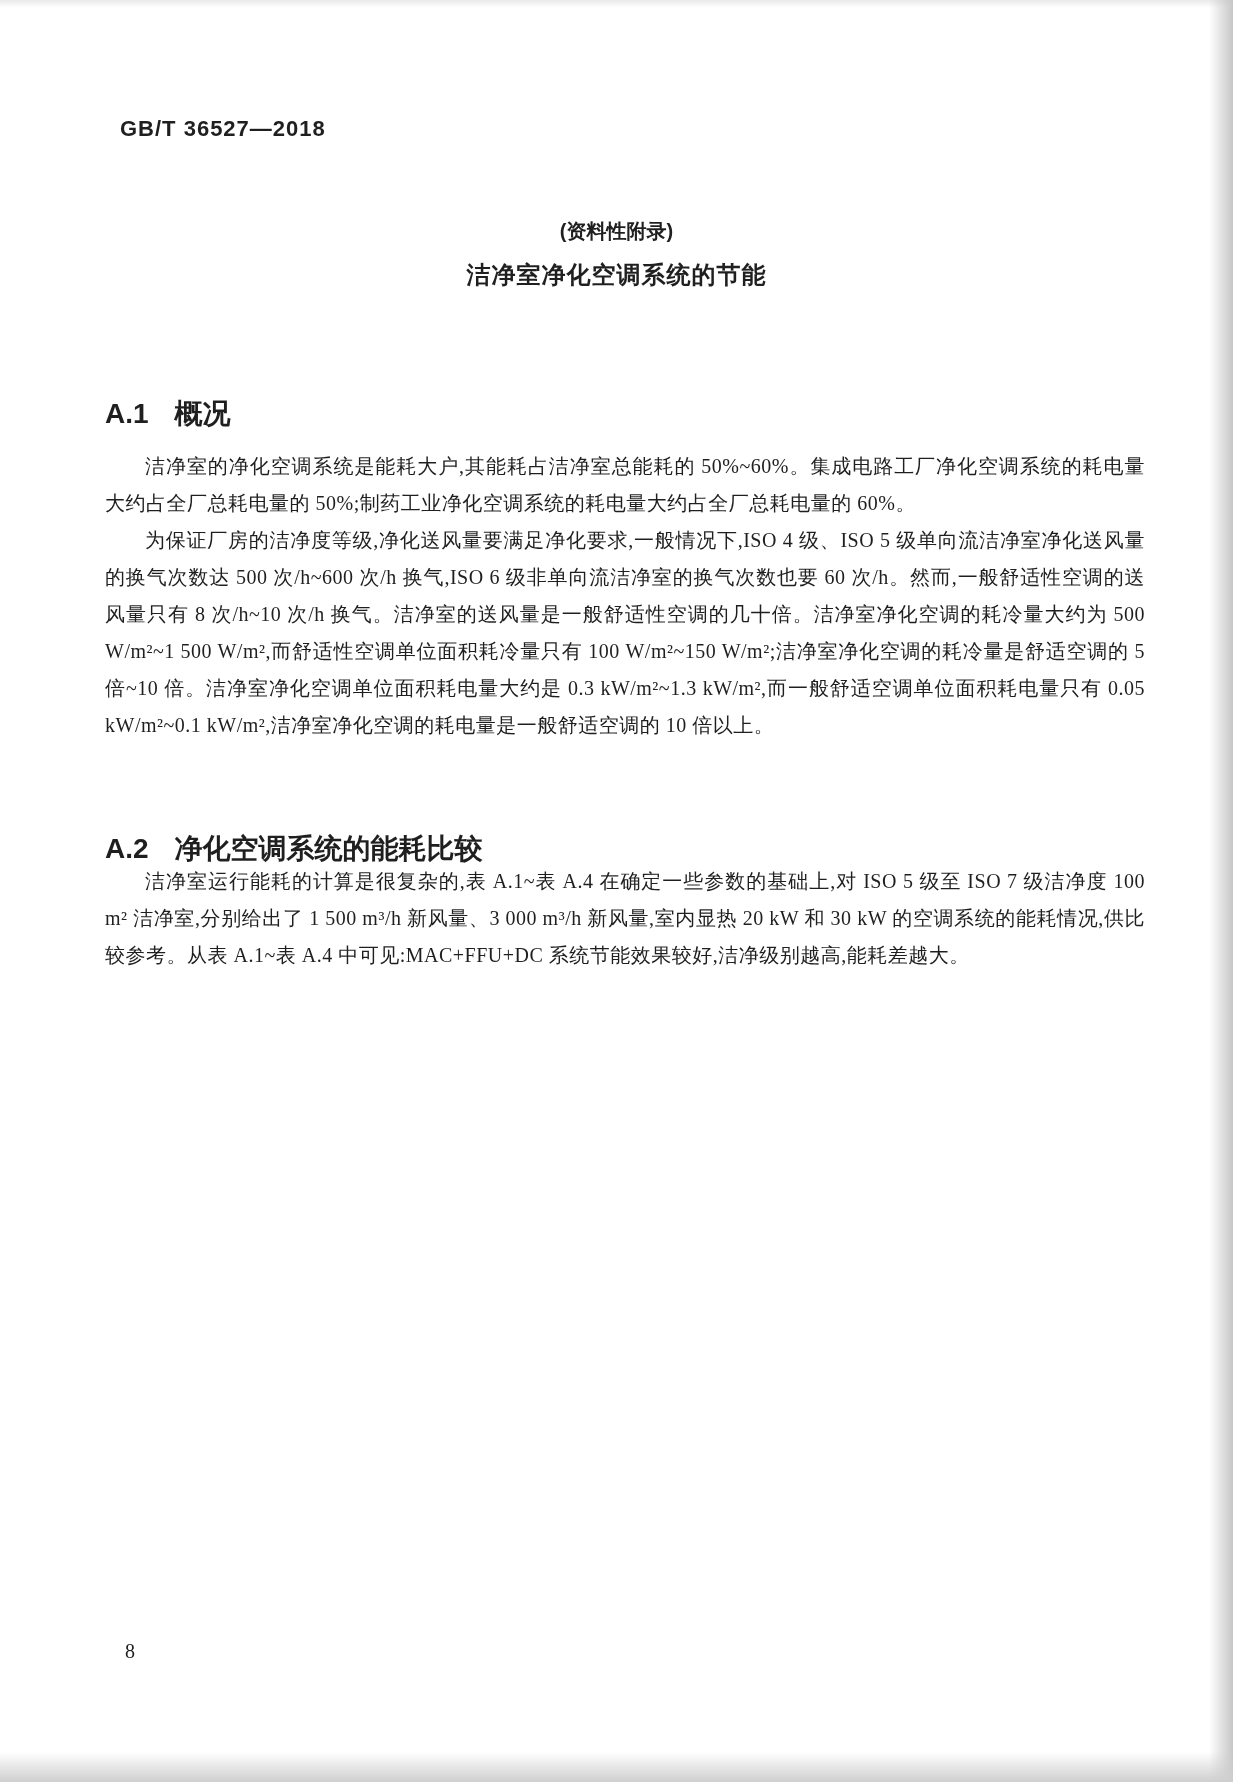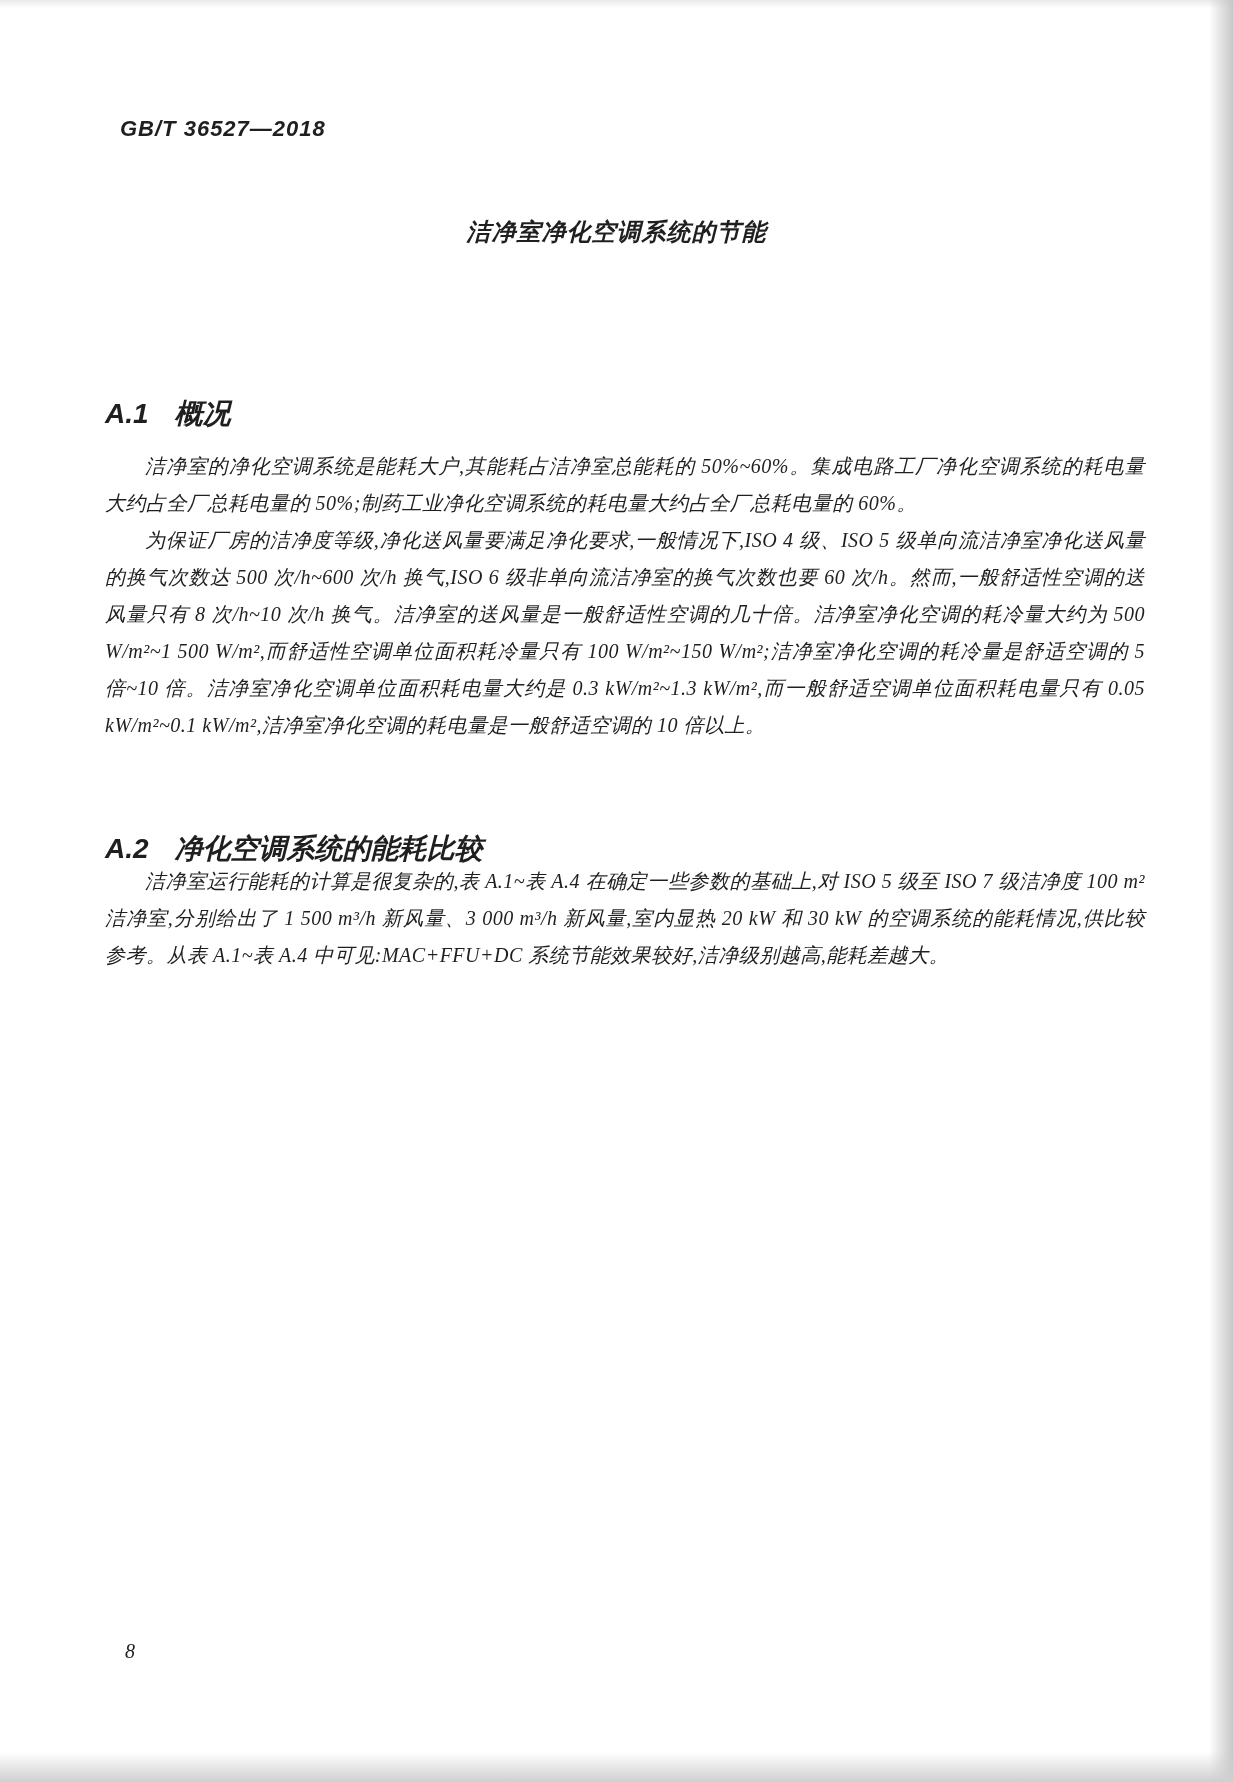--- a/index.html
+++ b/index.html
@@ -1,15 +1,15 @@
 <!DOCTYPE html>
 <html><head>
 <meta charset="utf-8">
 <style>
-  * { margin: 0; padding: 0; box-sizing: border-box; font-style: italic; }
+  * { margin: 0; padding: 0; box-sizing: border-box; }
   html, body { width: 1233px; height: 1782px; }
   body {
     position: relative;
     background: #ffffff;
     color: #1f1f1f;
     font-family: "Liberation Serif", "DejaVu Serif", serif;
     overflow: hidden;
   }
   
   .edge-right {
@@ -68,20 +68,21 @@
   }
 </style>
 </head>
 <body>
 
 <div class="edge-top"></div>
 
 <div class="doc-header">GB/T 36527—2018</div>
 
 <div class="title-block">
+  <div class="t2">(资料性附录)</div>
   <div class="t3">洁净室净化空调系统的节能</div>
 </div>
 
 <div class="content sec1-head section-heading">
   <span class="sec-num">A.1</span><span>概况</span>
 </div>
 
 <div class="content sec1-body">
   <p class="body-para">洁净室的净化空调系统是能耗大户,其能耗占洁净室总能耗的 50%~60%。集成电路工厂净化空调系统的耗电量大约占全厂总耗电量的 50%;制药工业净化空调系统的耗电量大约占全厂总耗电量的 60%。</p>
   <p class="body-para">为保证厂房的洁净度等级,净化送风量要满足净化要求,一般情况下,ISO 4 级、ISO 5 级单向流洁净室净化送风量的换气次数达 500 次/h~600 次/h 换气,ISO 6 级非单向流洁净室的换气次数也要 60 次/h。然而,一般舒适性空调的送风量只有 8 次/h~10 次/h 换气。洁净室的送风量是一般舒适性空调的几十倍。洁净室净化空调的耗冷量大约为 500 W/m²~1 500 W/m²,而舒适性空调单位面积耗冷量只有 100 W/m²~150 W/m²;洁净室净化空调的耗冷量是舒适空调的 5 倍~10 倍。洁净室净化空调单位面积耗电量大约是 0.3 kW/m²~1.3 kW/m²,而一般舒适空调单位面积耗电量只有 0.05 kW/m²~0.1 kW/m²,洁净室净化空调的耗电量是一般舒适空调的 10 倍以上。</p>

